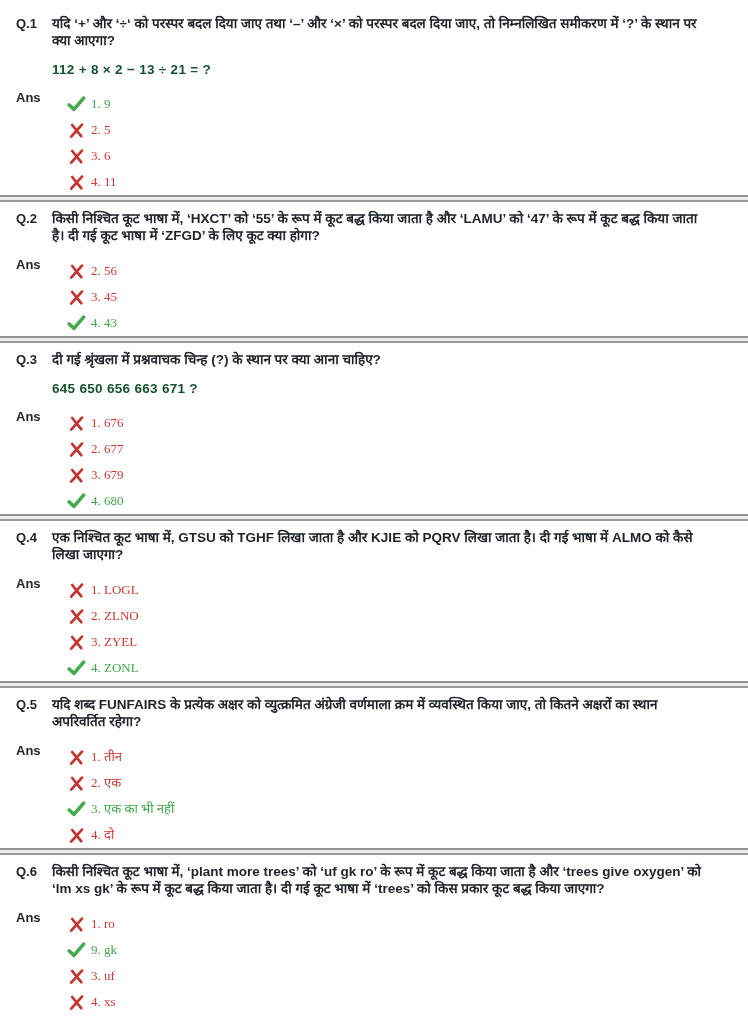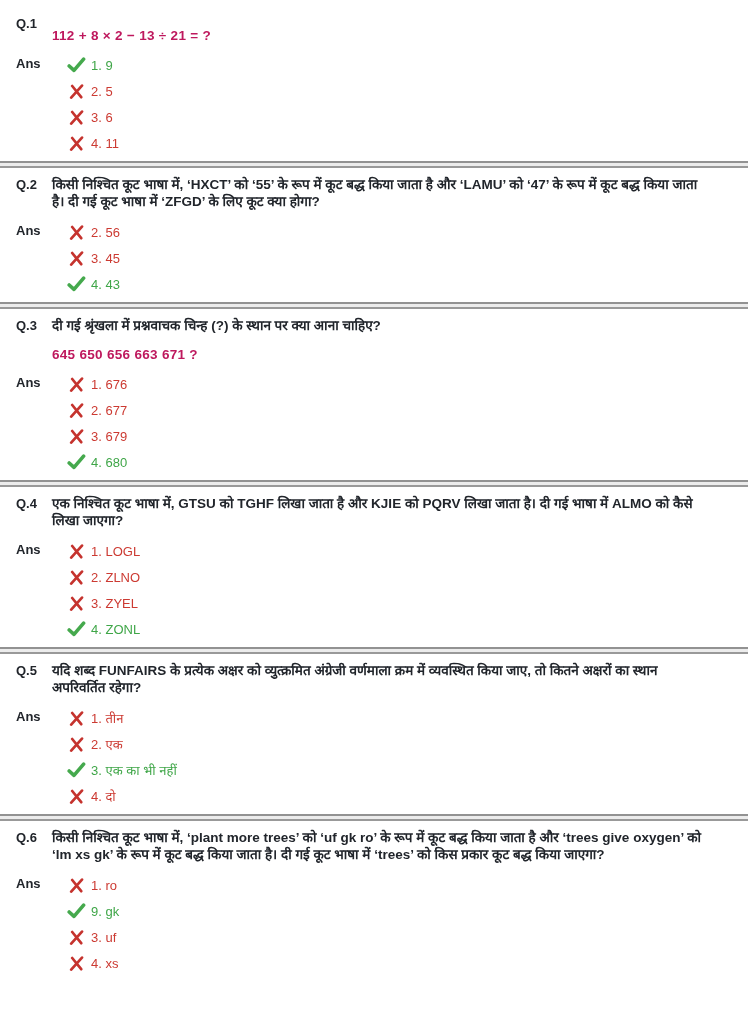--- a/index.html
+++ b/index.html
@@ -18,35 +18,35 @@
     width:36px; flex:0 0 36px;
     font-size:13px; font-weight:bold; color:#21252b;
     padding-top:1px;
   }
   .q-main { flex:1; max-width:660px; }
   .q-text {
     font-size:13.5px; font-weight:bold; color:#21252b;
     line-height:17px;
   }
   .q-sub {
-    font-size:13.5px; font-weight:bold; color:#be185d;
+    font-size:13.5px; font-weight:bold; color:#14532d;
     margin:13px 0 0 0; letter-spacing:0.3px;
   }
   .q-sub:empty { display:none; margin:0; }
 
   .a-row { display:flex; margin-top:9px; }
   .ans-label {
     width:36px; flex:0 0 36px;
     font-size:13px; font-weight:bold; color:#21252b;
     padding-top:4px;
   }
   .opts { flex:1; }
   .opt {
-    display:flex; align-items:center;
-    height:26px; padding-left:14px;
+    display:flex; align-items:flex-end;
+    height:26px; padding-left:14px;font-family:Liberation Serif, serif;
   }
   .icon { display:inline-flex; align-items:center; justify-content:center; width:20px; }
   .check-icon { color:#45a94d; }
   .cross-icon { color:#c5332e; }
   .opt-text { font-size:13px; margin-left:5px; }
   .opt.correct .opt-text { color:#3fa648; }
   .opt.wrong  .opt-text { color:#cc3a32; }
 
   .sep {
     height:7px; width:748px;
@@ -58,20 +58,21 @@
 </head>
 <body>
 
 <div class="doc">
 
   <div id="q-root">
   <section class="question">
     <div class="q-row">
       <div class="q-no">Q.1</div>
       <div class="q-main">
+        <div class="q-text">यदि ‘+’ और ‘÷‘ को परस्पर बदल दिया जाए तथा ‘–’ और ‘×’ को परस्पर बदल दिया जाए, तो निम्नलिखित समीकरण में ‘?’ के स्थान पर क्या आएगा?</div>
         <div class="q-sub">112 + 8 × 2 − 13 ÷ 21 = ?</div>
       </div>
     </div>
     <div class="a-row">
       <div class="ans-label">Ans</div>
       <div class="opts">
   <div class="opt correct">
     <span class="icon check-icon">
       <svg width="19" height="16" viewBox="0 0 19 16">
                   <path d="M2.2 9 L7 13.4 L16.6 2.2" fill="none" stroke="currentColor" stroke-width="3.6" stroke-linecap="round" stroke-linejoin="round"></path>

